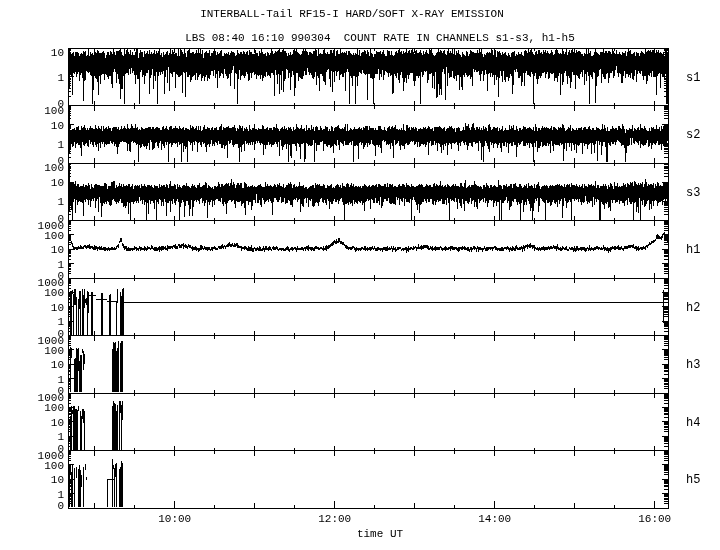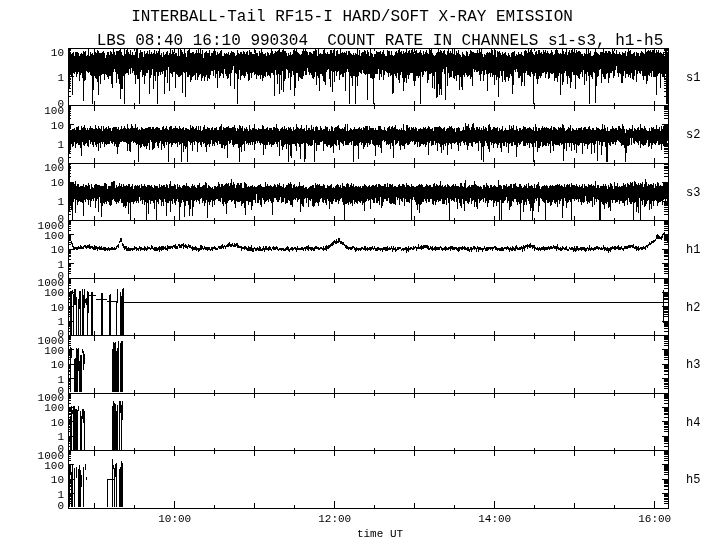--- a/index.html
+++ b/index.html
@@ -1,18 +1,18 @@
 <!DOCTYPE html>
 <html><head>
 <meta charset="utf-8">
 <style>
   html,body{margin:0;padding:0;background:#ffffff;}
   .screen{position:relative;width:720px;height:550px;background:#ffffff;overflow:hidden;
           font-family:"Liberation Mono","DejaVu Sans Mono",monospace;color:#000;}
-  .hdr{position:absolute;left:0;width:704px;text-align:center;font-size:16px;
+  .hdr{position:absolute;left:0;width:704px;text-align:center;font-size:11px;
        white-space:pre;letter-spacing:0;}
   #title{top:8px;}
   #subtitle{top:32px;margin-left:28px;}
   svg text{fill:#000;}
   .ytick{font:11px "Liberation Mono","DejaVu Sans Mono",monospace;}
   .xtick{font:11px "Liberation Mono","DejaVu Sans Mono",monospace;}
   .chlabel{font:12px "Liberation Mono","DejaVu Sans Mono",monospace;}
   .xlabel{font:11px "Liberation Mono","DejaVu Sans Mono",monospace;}
 </style>
 </head>

